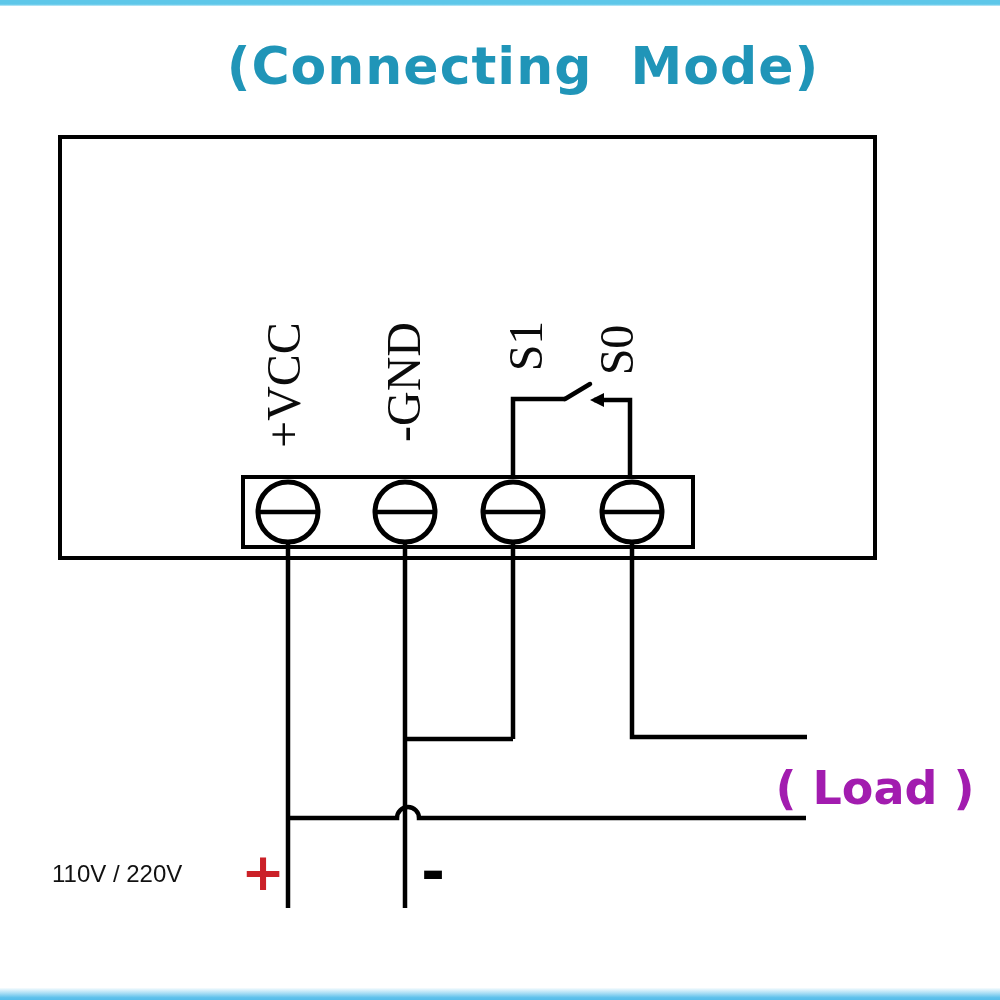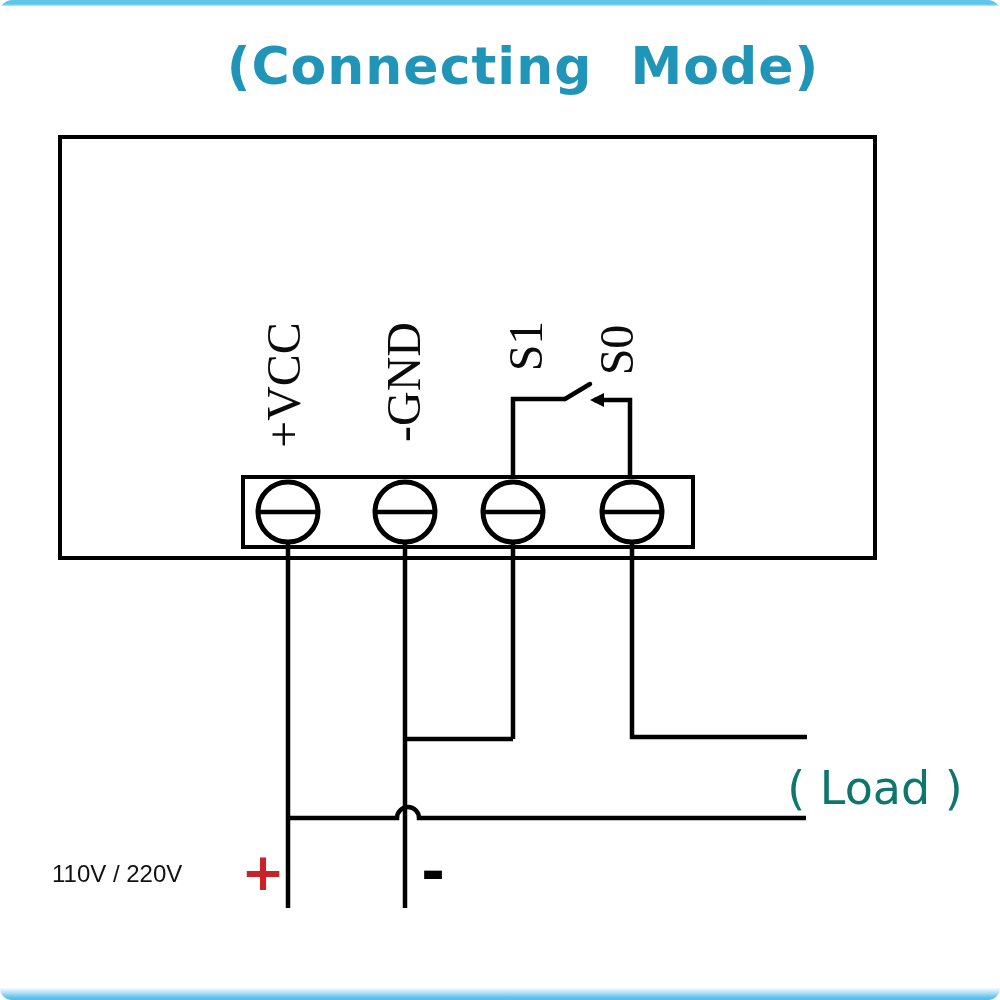--- a/index.html
+++ b/index.html
@@ -1,24 +1,24 @@
 <!DOCTYPE html>
 <html><head>
 <meta charset="utf-8">
 <style>
   html,body{margin:0;padding:0;background:#ffffff;}
   #stage{position:relative;width:1000px;height:1000px;background:#ffffff;overflow:hidden;
-         font-family:"DejaVu Sans", sans-serif;border-radius:12px;}
+         font-family:"DejaVu Sans", sans-serif;}
   .bar-top{position:absolute;left:0;top:0;width:1000px;height:6px;
            background:linear-gradient(#5ec7e9 70%, #c9ecf8);}
   .bar-bottom{position:absolute;left:0;top:988px;width:1000px;height:12px;
            background:linear-gradient(#f7fcfe, #a6dcf4 45%, #5fc1ec 80%, #56bcea);}
   .title{position:absolute;left:523px;top:36px;transform:translateX(-50%);
          color:#2095b8;font-size:52px;font-weight:700;white-space:pre;letter-spacing:1px;}
-  .cyan-caption{position:absolute;color:#0f766e;font-weight:400;white-space:pre;}
+  .cyan-caption{position:absolute;color:#a21caf;font-weight:700;white-space:pre;}
   .load-caption{left:875px;top:788px;transform:translate(-50%,-50%);font-size:46px;}
   .supply-caption{left:366px;top:944px;transform:translate(-50%,-50%);font-size:52px;}
   .voltage{position:absolute;left:52px;top:874px;transform:translateY(-50%);
            color:#111111;font-size:24px;font-family:"Liberation Sans", sans-serif;white-space:pre;}
   .plus{position:absolute;left:263px;top:872px;transform:translate(-50%,-50%);
         color:#cb2128;font-size:52px;font-weight:900;}
   .minus{position:absolute;left:433px;top:872px;transform:translate(-50%,-50%);
         color:#000000;font-size:58px;font-weight:900;}
   svg{position:absolute;left:0;top:0;}
   svg text.term{font-family:"Liberation Serif", serif;font-size:48px;fill:#0b0b0b;}

